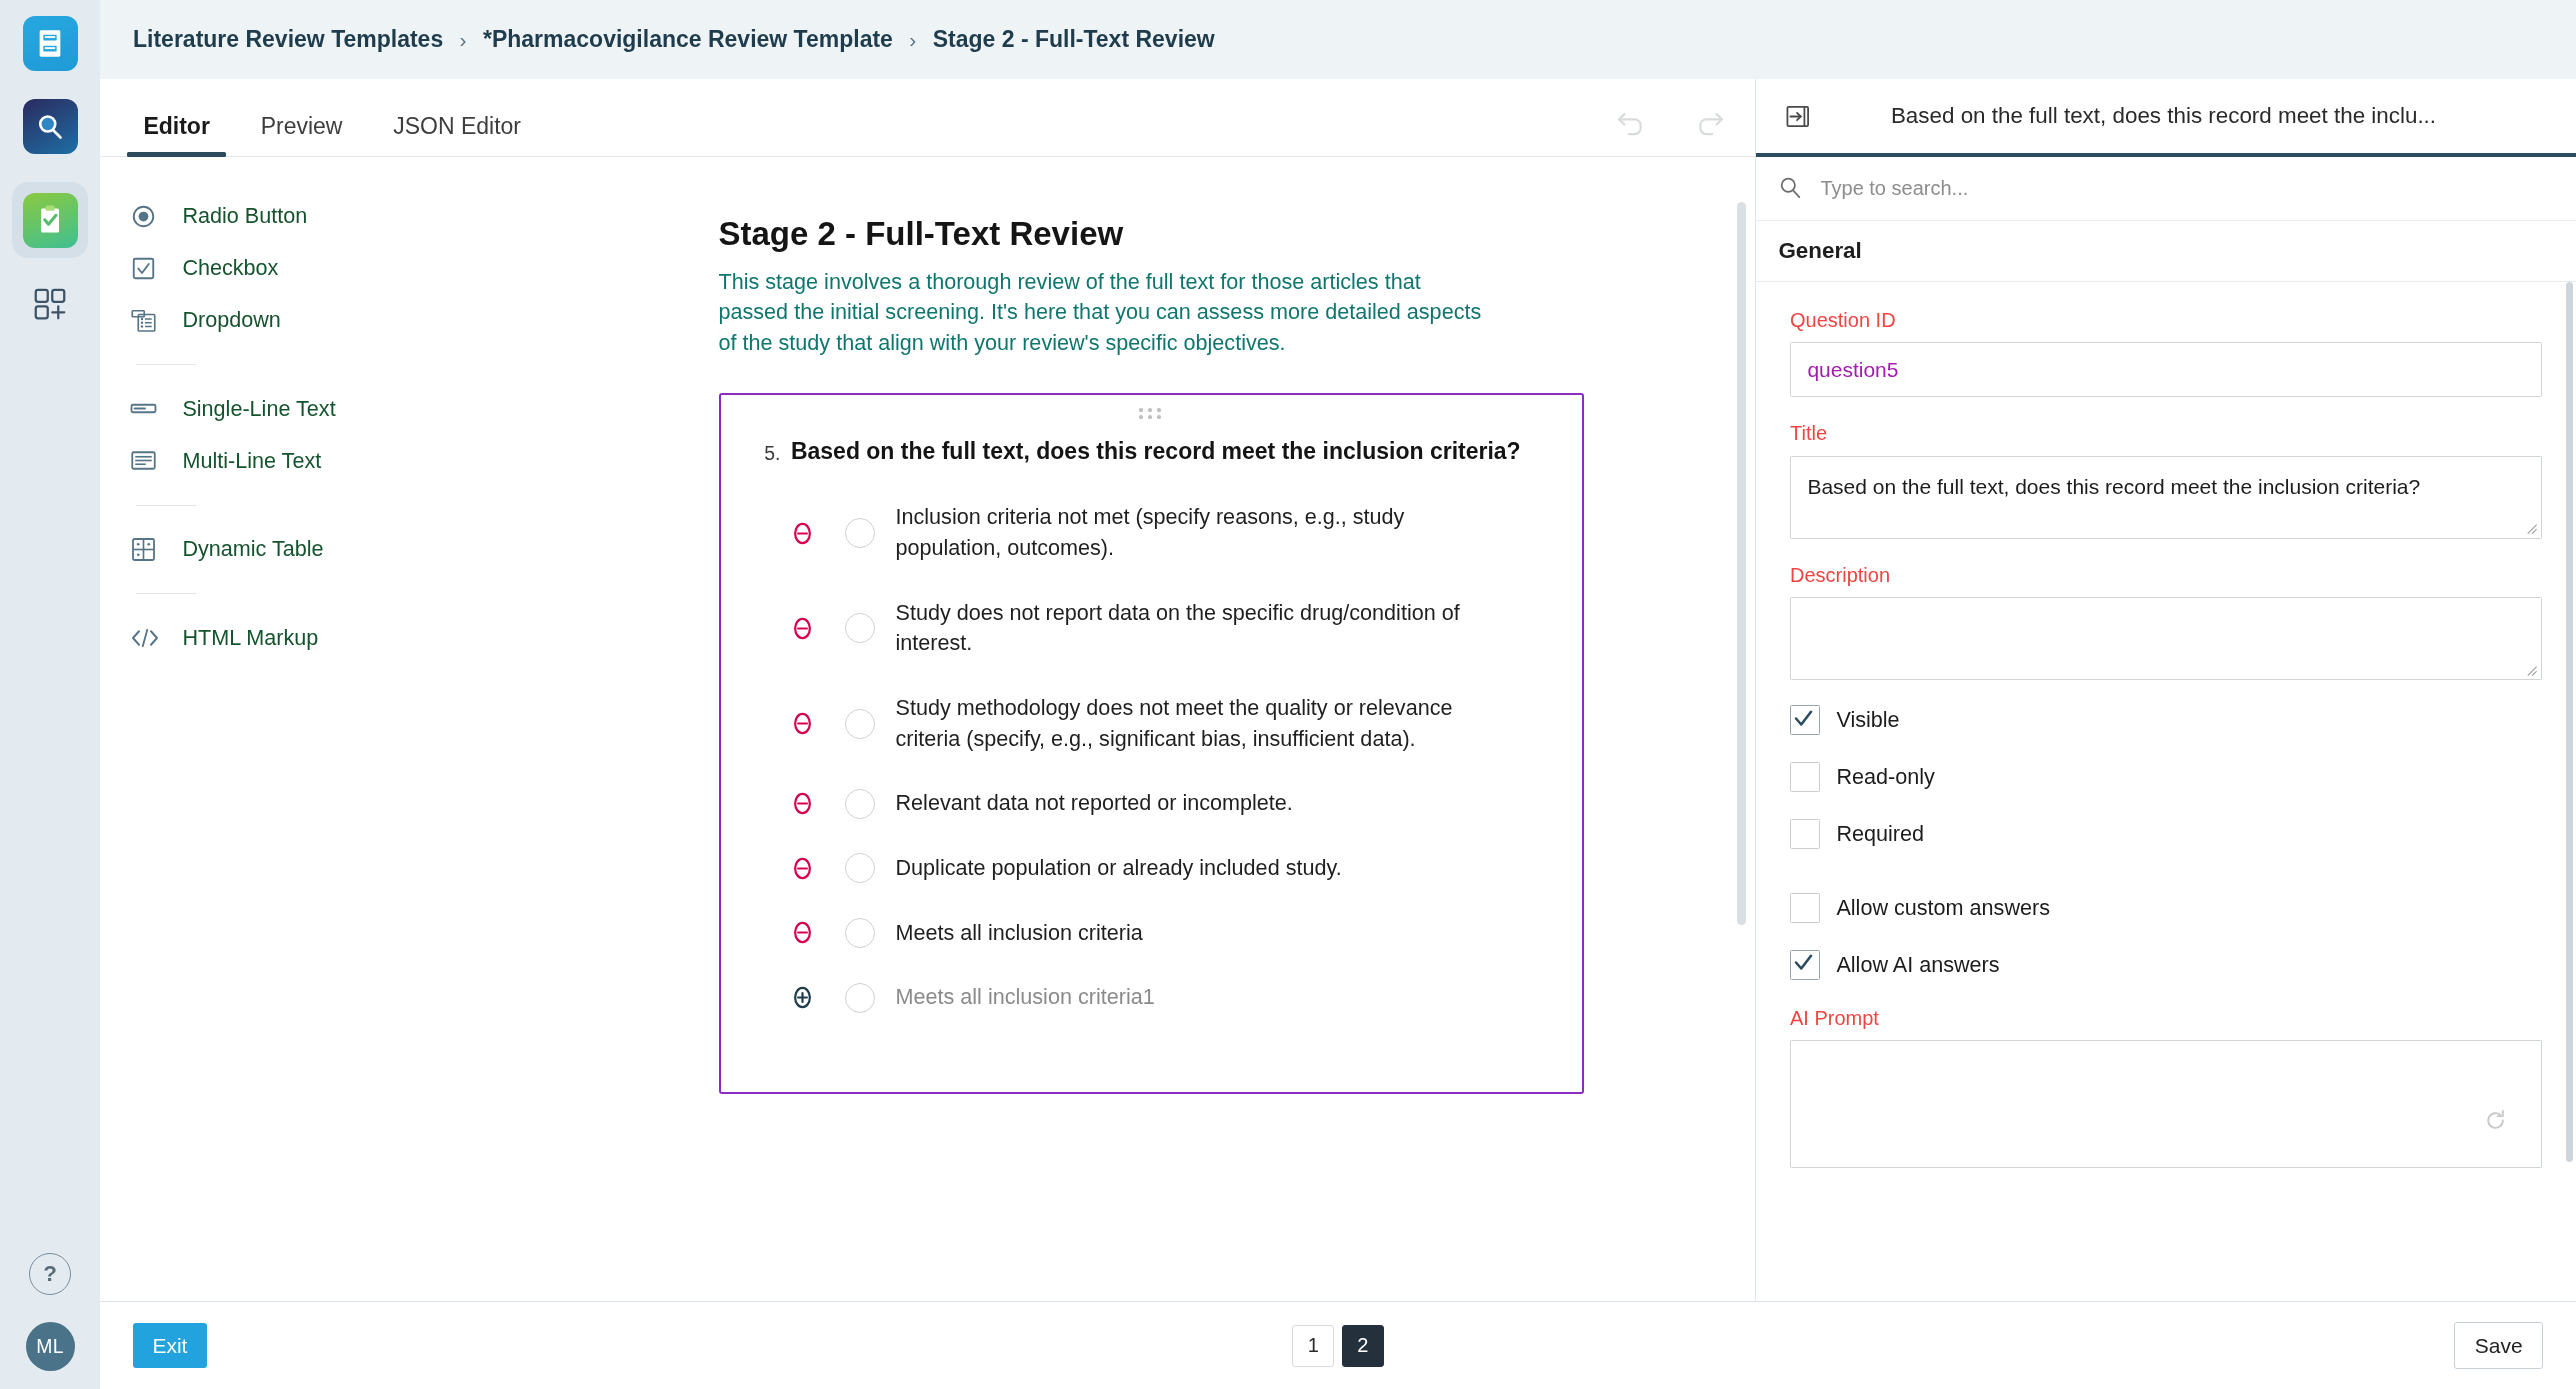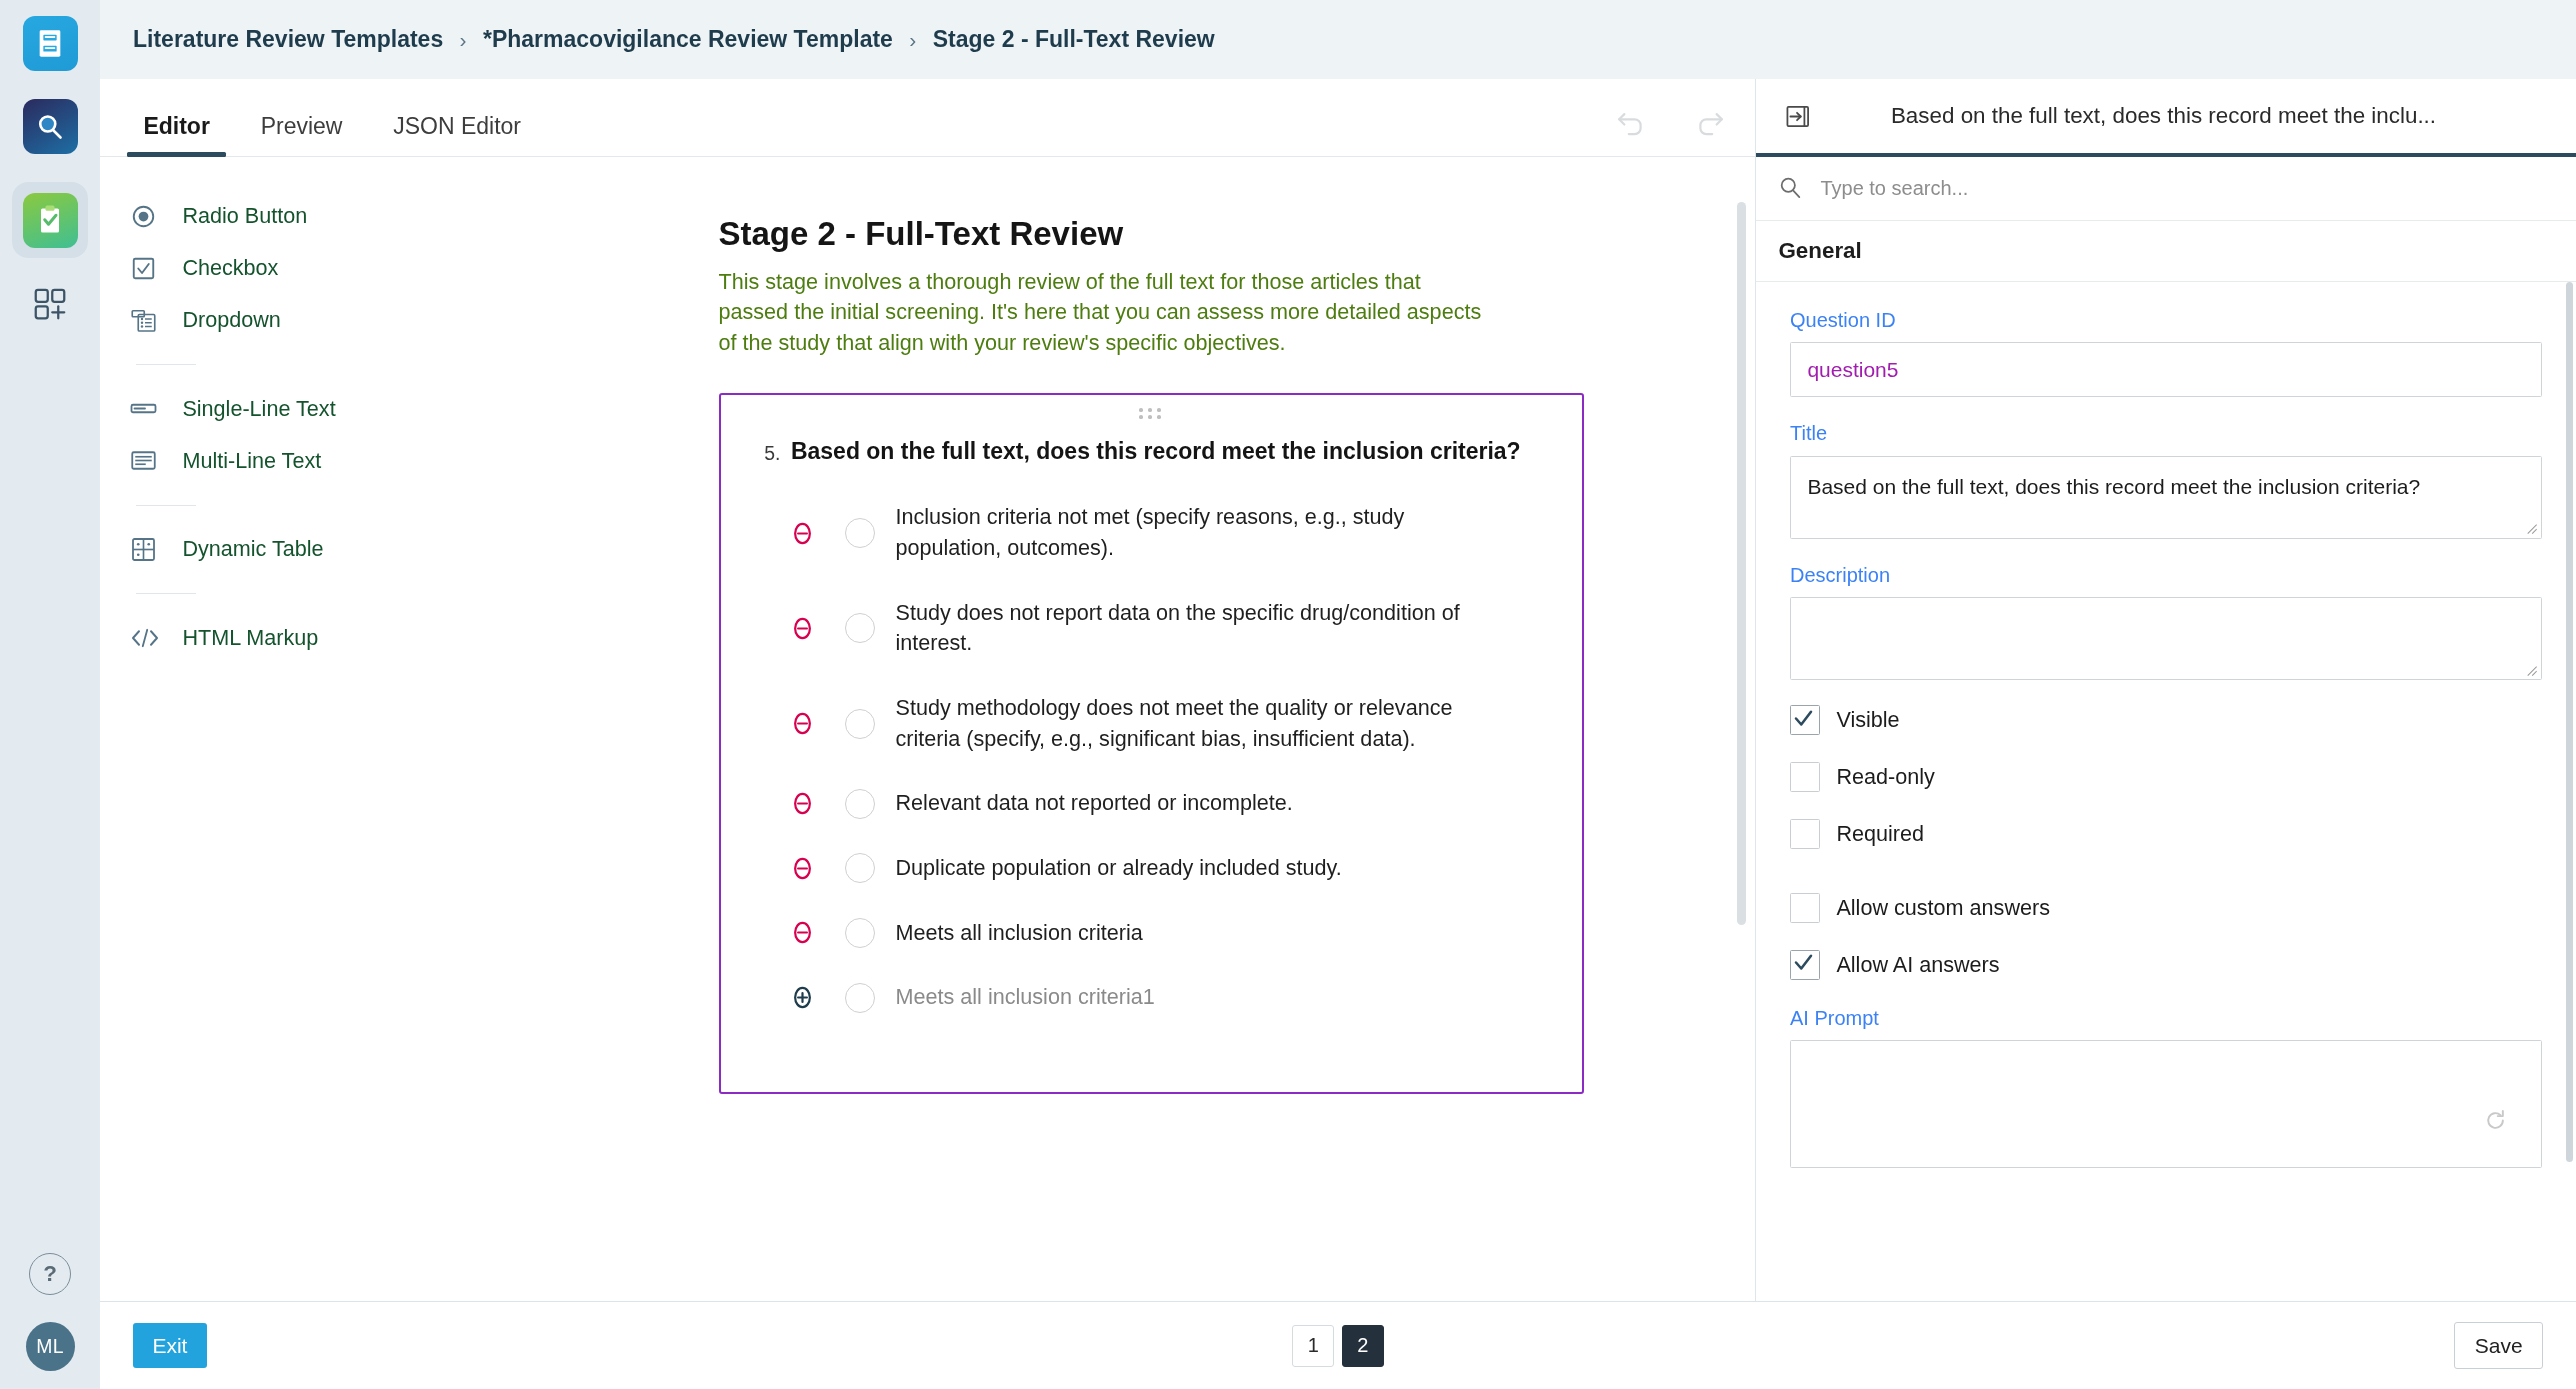--- a/index.html
+++ b/index.html
@@ -149,21 +149,21 @@
     position: relative;
     padding: 36px 0 0 0;
     background: #fff;
   }
   .canvas-inner { width: 865px; margin: 0 auto; }
   .page-title {
     font-size: 33px; font-weight: 700; color:#151515;
     margin: 22.4px 0 13.4px 0;
   }
   .page-desc {
-    font-size: 21.6px; color:#4d7c0f; line-height: 1.42;
+    font-size: 21.6px; color:#0f766e; line-height: 1.42;
     max-width: 771px;
     margin-bottom: 34px;
   }
   .qcard {
     border: 2.2px solid #8b2bc4;
     border-radius: 3px;
     background:#fff;
     padding: 13.4px 30px 45px 30px;
     position: relative;
   }
@@ -223,21 +223,21 @@
 
   .props-section-head {
     height: 61px; display:flex; align-items:center;
     padding: 0 22.4px; font-size: 22.4px; font-weight:700; color:#1d1d1d;
     border-bottom: 0.7px solid #e6ebee;
   }
   .props-body {
     flex:1 1 auto; overflow:hidden; position:relative;
     padding: 27px 34px 0 34px;
   }
-  .fld-label { font-size: 20px; color:#3b82f6; margin-bottom: 10.4px; }
+  .fld-label { font-size: 20px; color:#ef4444; margin-bottom: 10.4px; }
   .fld-input {
     border: 1.1px solid #cfd4d8; border-radius:1.5px;
     height: 55px; width: 100%;
     display:flex; align-items:center; padding: 0 16.4px;
     font-size: 21px; color:#a21caf;
     margin-bottom: 25px; background:#fff;
   }
   .fld-area {
     border: 1.1px solid #cfd4d8; border-radius:1.5px;
     width:100%; padding: 15px 16.4px;

